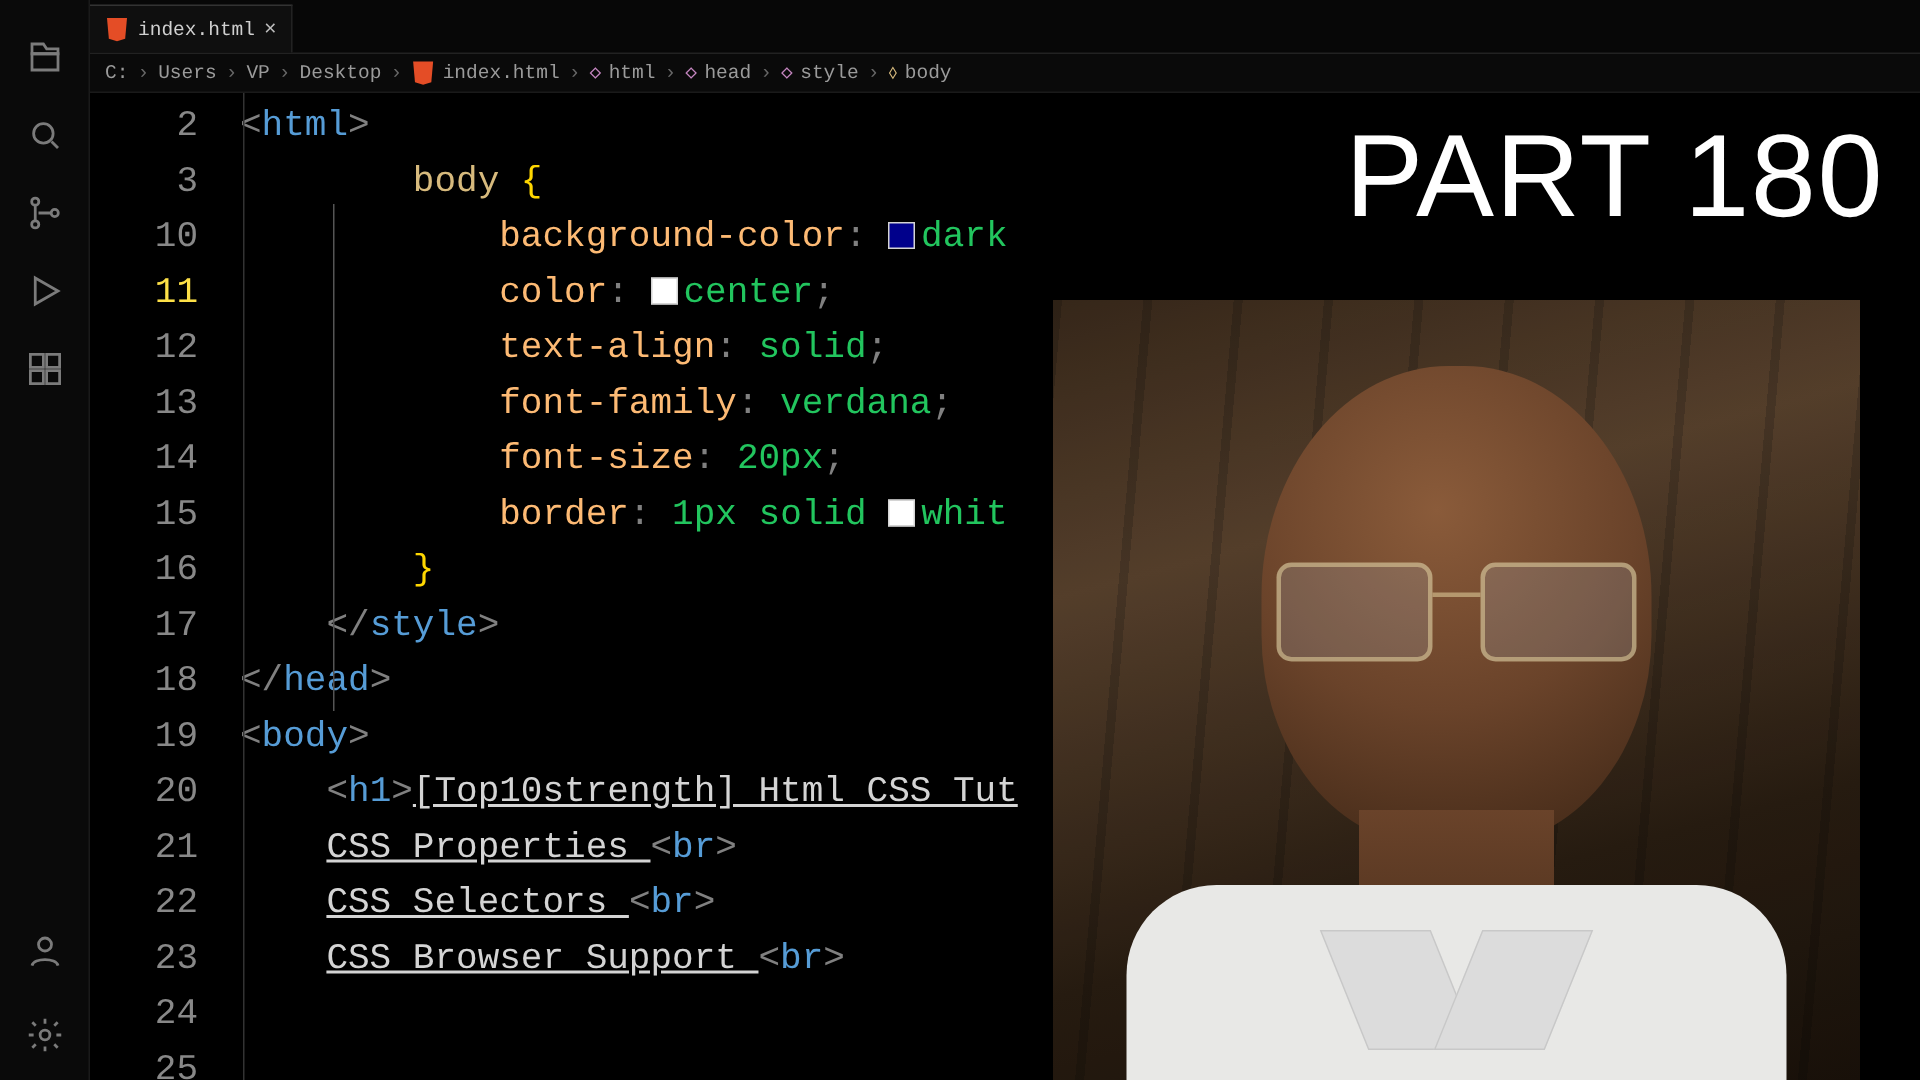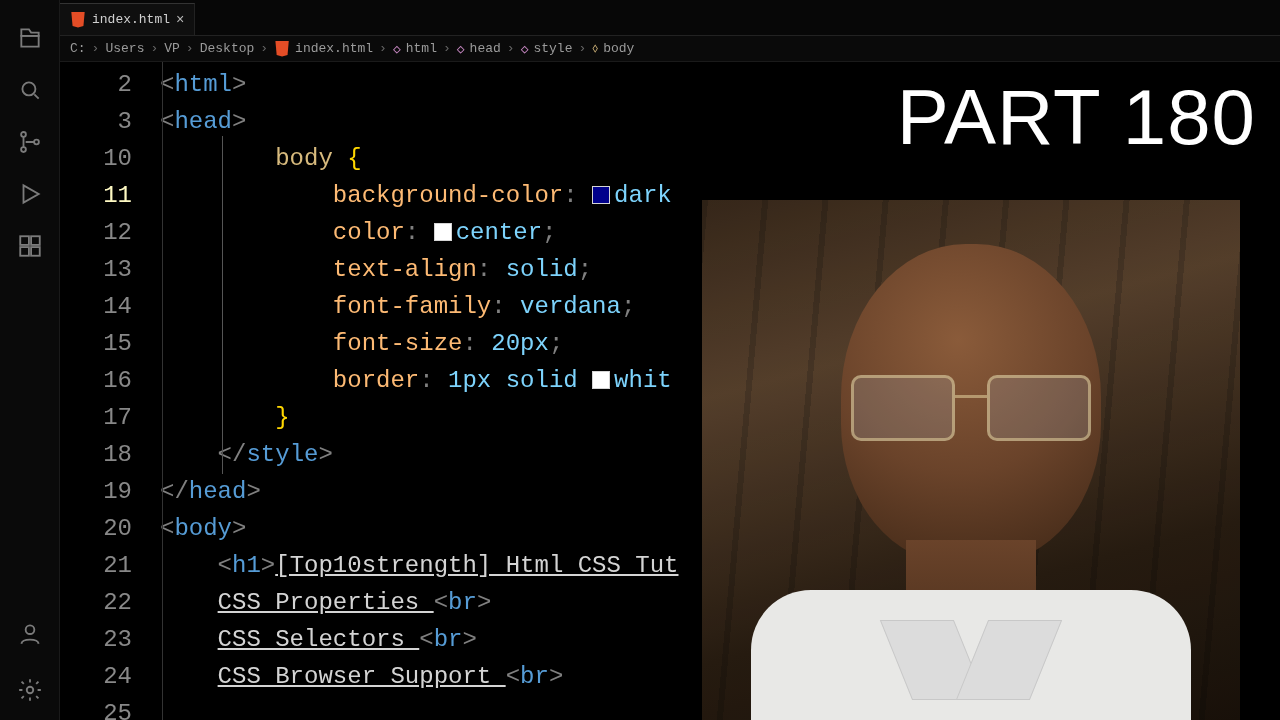--- a/index.html
+++ b/index.html
@@ -74,39 +74,39 @@
   text-align: right;
   padding-right: 28px;
   padding-top: 4px;
 }
 .gutter .ln {
   height: 37px;
   line-height: 37px;
   font-size: 24px;
   color: #888;
 }
-.gutter .ln.active { color: #fef9c3; }
+.gutter .ln.active { color: #fde047; }
 
 .code {
   flex: 1;
   padding-top: 4px;
   position: relative;
 }
 .code .row {
   height: 37px; line-height: 37px;
   font-size: 24px;
   white-space: pre;
   color: #d4d4d4;
 }
 .tk-punc  { color: #808080; }
 .tk-tag   { color: #569cd6; }
 .tk-sel   { color: #d7ba7d; }
 .tk-brace { color: #ffd700; }
 .tk-prop  { color: #fdba74; }
-.tk-val   { color: #7dd3fc; }
+.tk-val   { color: #22c55e; }
 .tk-text  { color: #d4d4d4; text-decoration: underline; }
 
 .swatch {
   display: inline-block;
   width: 18px; height: 18px;
   border: 1.5px solid #d4d4d4;
   vertical-align: -2px;
   margin-right: 4px;
 }
 .swatch.dark  { background: #00008b; }
@@ -324,21 +324,20 @@
     <div class="ln">23</div>
     <div class="ln">24</div>
     <div class="ln">25</div>
   </div>
 
   <div class="code">
     <div class="indent-guide ig1"></div>
     <div class="indent-guide ig2"></div>
 
     <div class="row"><span class="tk-punc">&lt;</span><span class="tk-tag">html</span><span class="tk-punc">&gt;</span></div>
-    <div class="row"><span class="tk-punc">&lt;</span><span class="tk-tag">head</span><span class="tk-punc">&gt;</span></div>
     <div class="row">        <span class="tk-sel">body</span> <span class="tk-brace">{</span></div>
     <div class="row">            <span class="tk-prop">background-color</span><span class="tk-punc">:</span> <span class="swatch dark"></span><span class="tk-val">dark</span></div>
     <div class="row">            <span class="tk-prop">color</span><span class="tk-punc">:</span> <span class="swatch white"></span><span class="tk-val">center</span><span class="tk-punc">;</span></div>
     <div class="row">            <span class="tk-prop">text-align</span><span class="tk-punc">:</span> <span class="tk-val">solid</span><span class="tk-punc">;</span></div>
     <div class="row">            <span class="tk-prop">font-family</span><span class="tk-punc">:</span> <span class="tk-val">verdana</span><span class="tk-punc">;</span></div>
     <div class="row">            <span class="tk-prop">font-size</span><span class="tk-punc">:</span> <span class="tk-val">20px</span><span class="tk-punc">;</span></div>
     <div class="row">            <span class="tk-prop">border</span><span class="tk-punc">:</span> <span class="tk-val">1px</span> <span class="tk-val">solid</span> <span class="swatch white"></span><span class="tk-val">whit</span></div>
     <div class="row">        <span class="tk-brace">}</span></div>
     <div class="row">    <span class="tk-punc">&lt;/</span><span class="tk-tag">style</span><span class="tk-punc">&gt;</span></div>
     <div class="row"><span class="tk-punc">&lt;/</span><span class="tk-tag">head</span><span class="tk-punc">&gt;</span></div>

